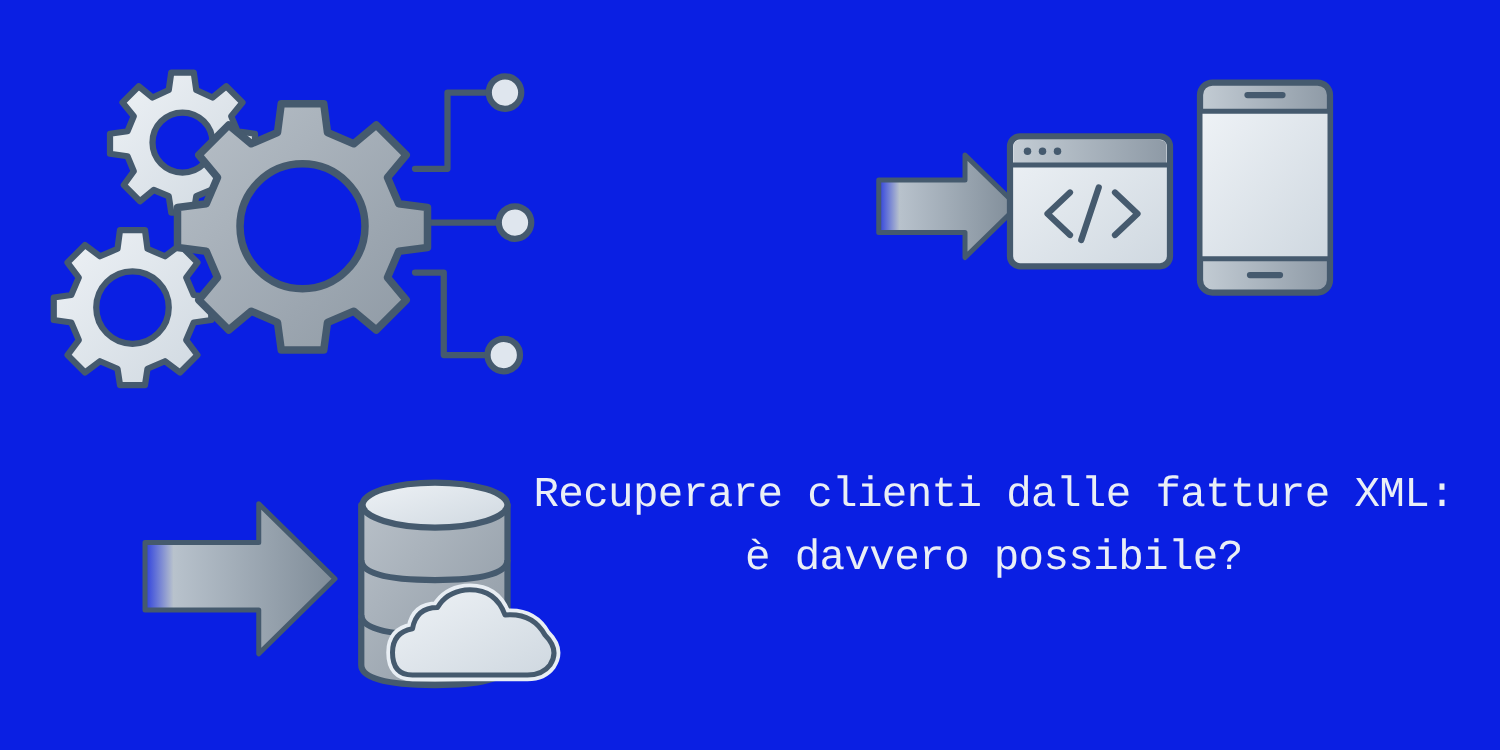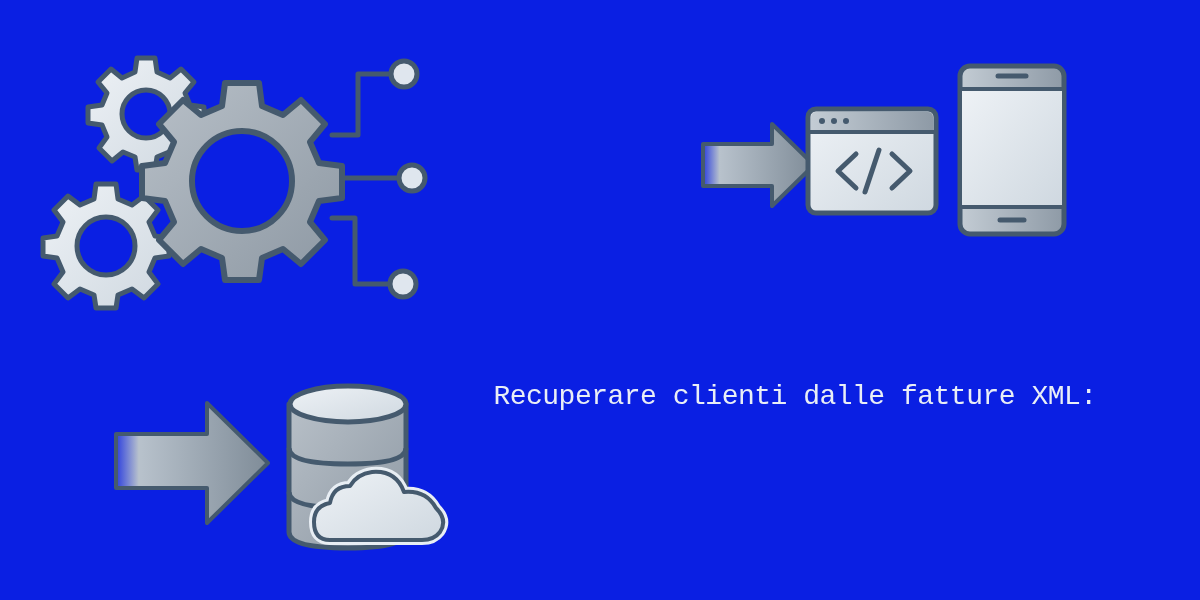--- a/index.html
+++ b/index.html
@@ -9,21 +9,21 @@
     position: relative;
     font-family: "DejaVu Serif", "Liberation Serif", serif;
   }
   .canvas { position: absolute; left: 0; top: 0; width: 1200px; height: 600px; }
   .headline {
     position: absolute;
     left: 420px; top: 372px; width: 750px;
     text-align: center;
     color: #e9eef6;
     font-family: "Liberation Mono", "DejaVu Sans Mono", monospace;
-    font-size: 28px;
+    font-size: 34px;
     line-height: 50px;
     letter-spacing: -0.5px;
   }
   .headline div { white-space: nowrap; }
 </style>
 </head>
 <body>
 
 <svg class="canvas" viewBox="0 0 1200 600" xmlns="http://www.w3.org/2000/svg">
   <defs>
@@ -114,13 +114,14 @@
   </g>
 
   <g>
     <path d="M330,540 Q314,540 314,522 Q314,506 330,503 Q333,486 350,486 Q357,474 372,472 Q396,470 404,492 Q426,490 436,508 Q448,520 440,532 Q434,540 422,540 Z" fill="#eaf0f5" stroke="#e8eef4" stroke-width="10" stroke-linejoin="round"></path>
     <path d="M330,540 Q314,540 314,522 Q314,506 330,503 Q333,486 350,486 Q357,474 372,472 Q396,470 404,492 Q426,490 436,508 Q448,520 440,532 Q434,540 422,540 Z" fill="url(#gLight)" stroke="#455a6e" stroke-width="4" stroke-linejoin="round"></path>
   </g>
 </svg>
 
 <div class="headline">
   <div>Recuperare clienti dalle fatture XML:</div>
+  <div>è davvero possibile?</div>
 </div>
 
 </body></html>

